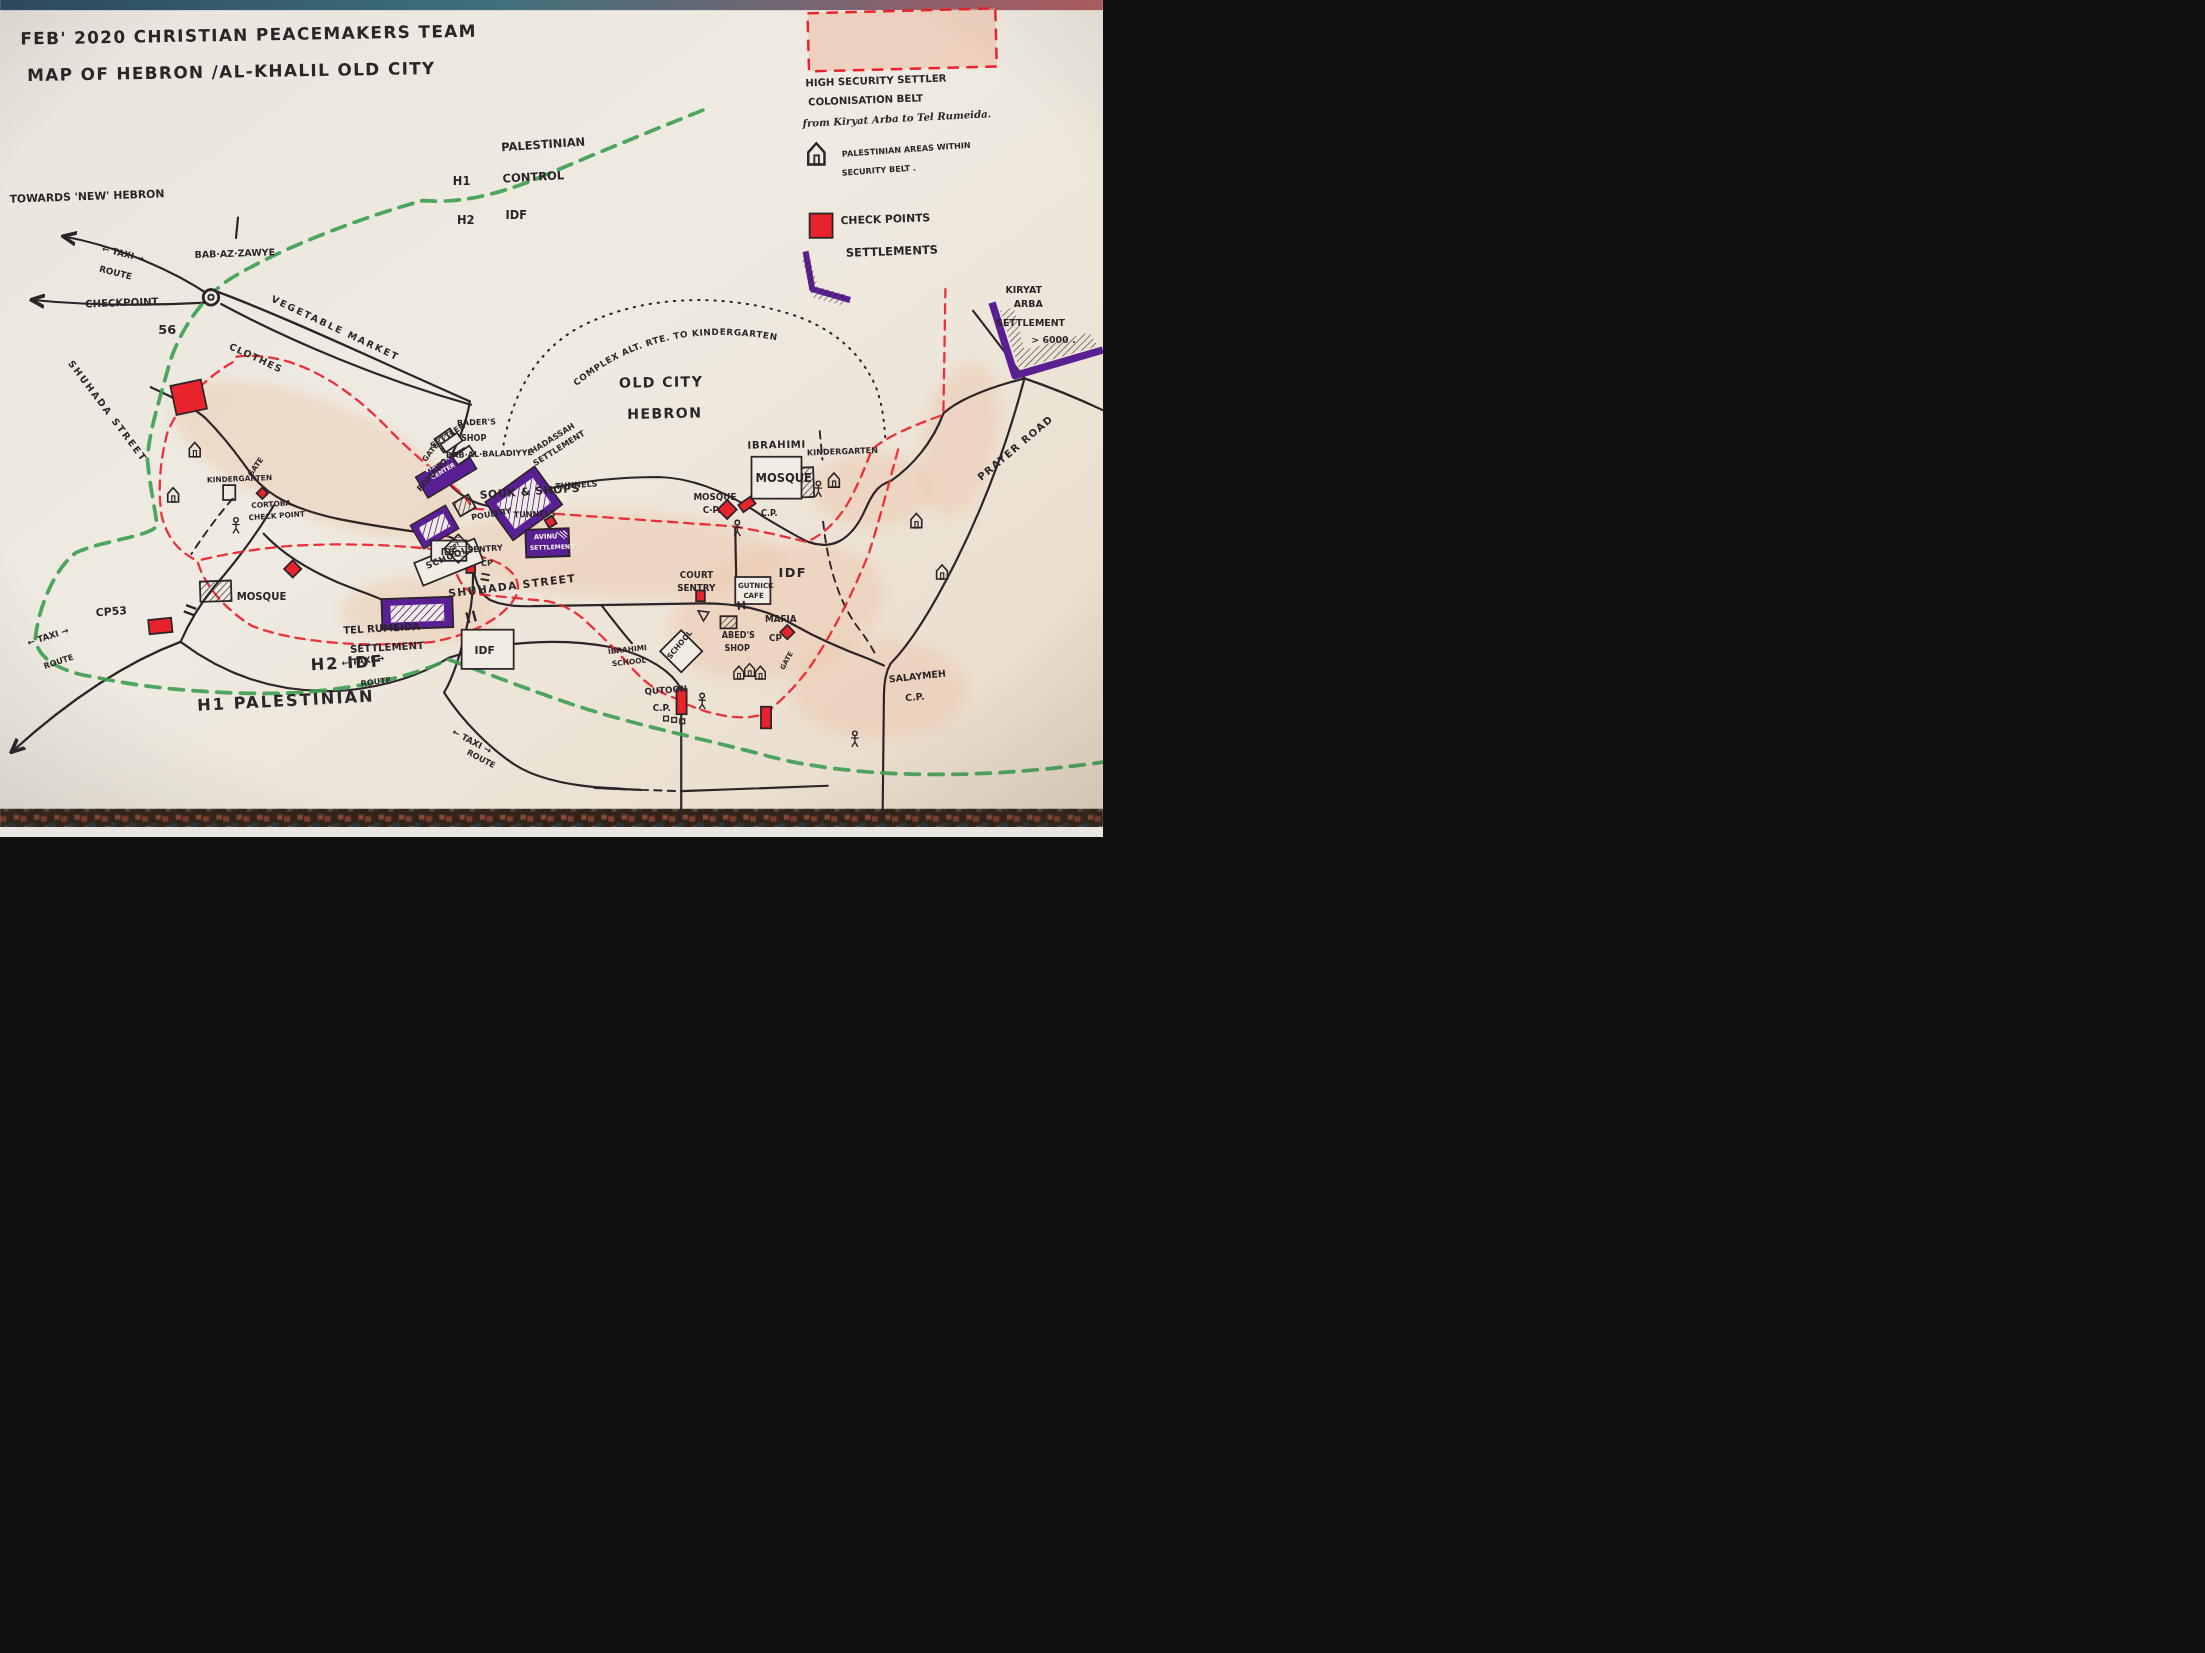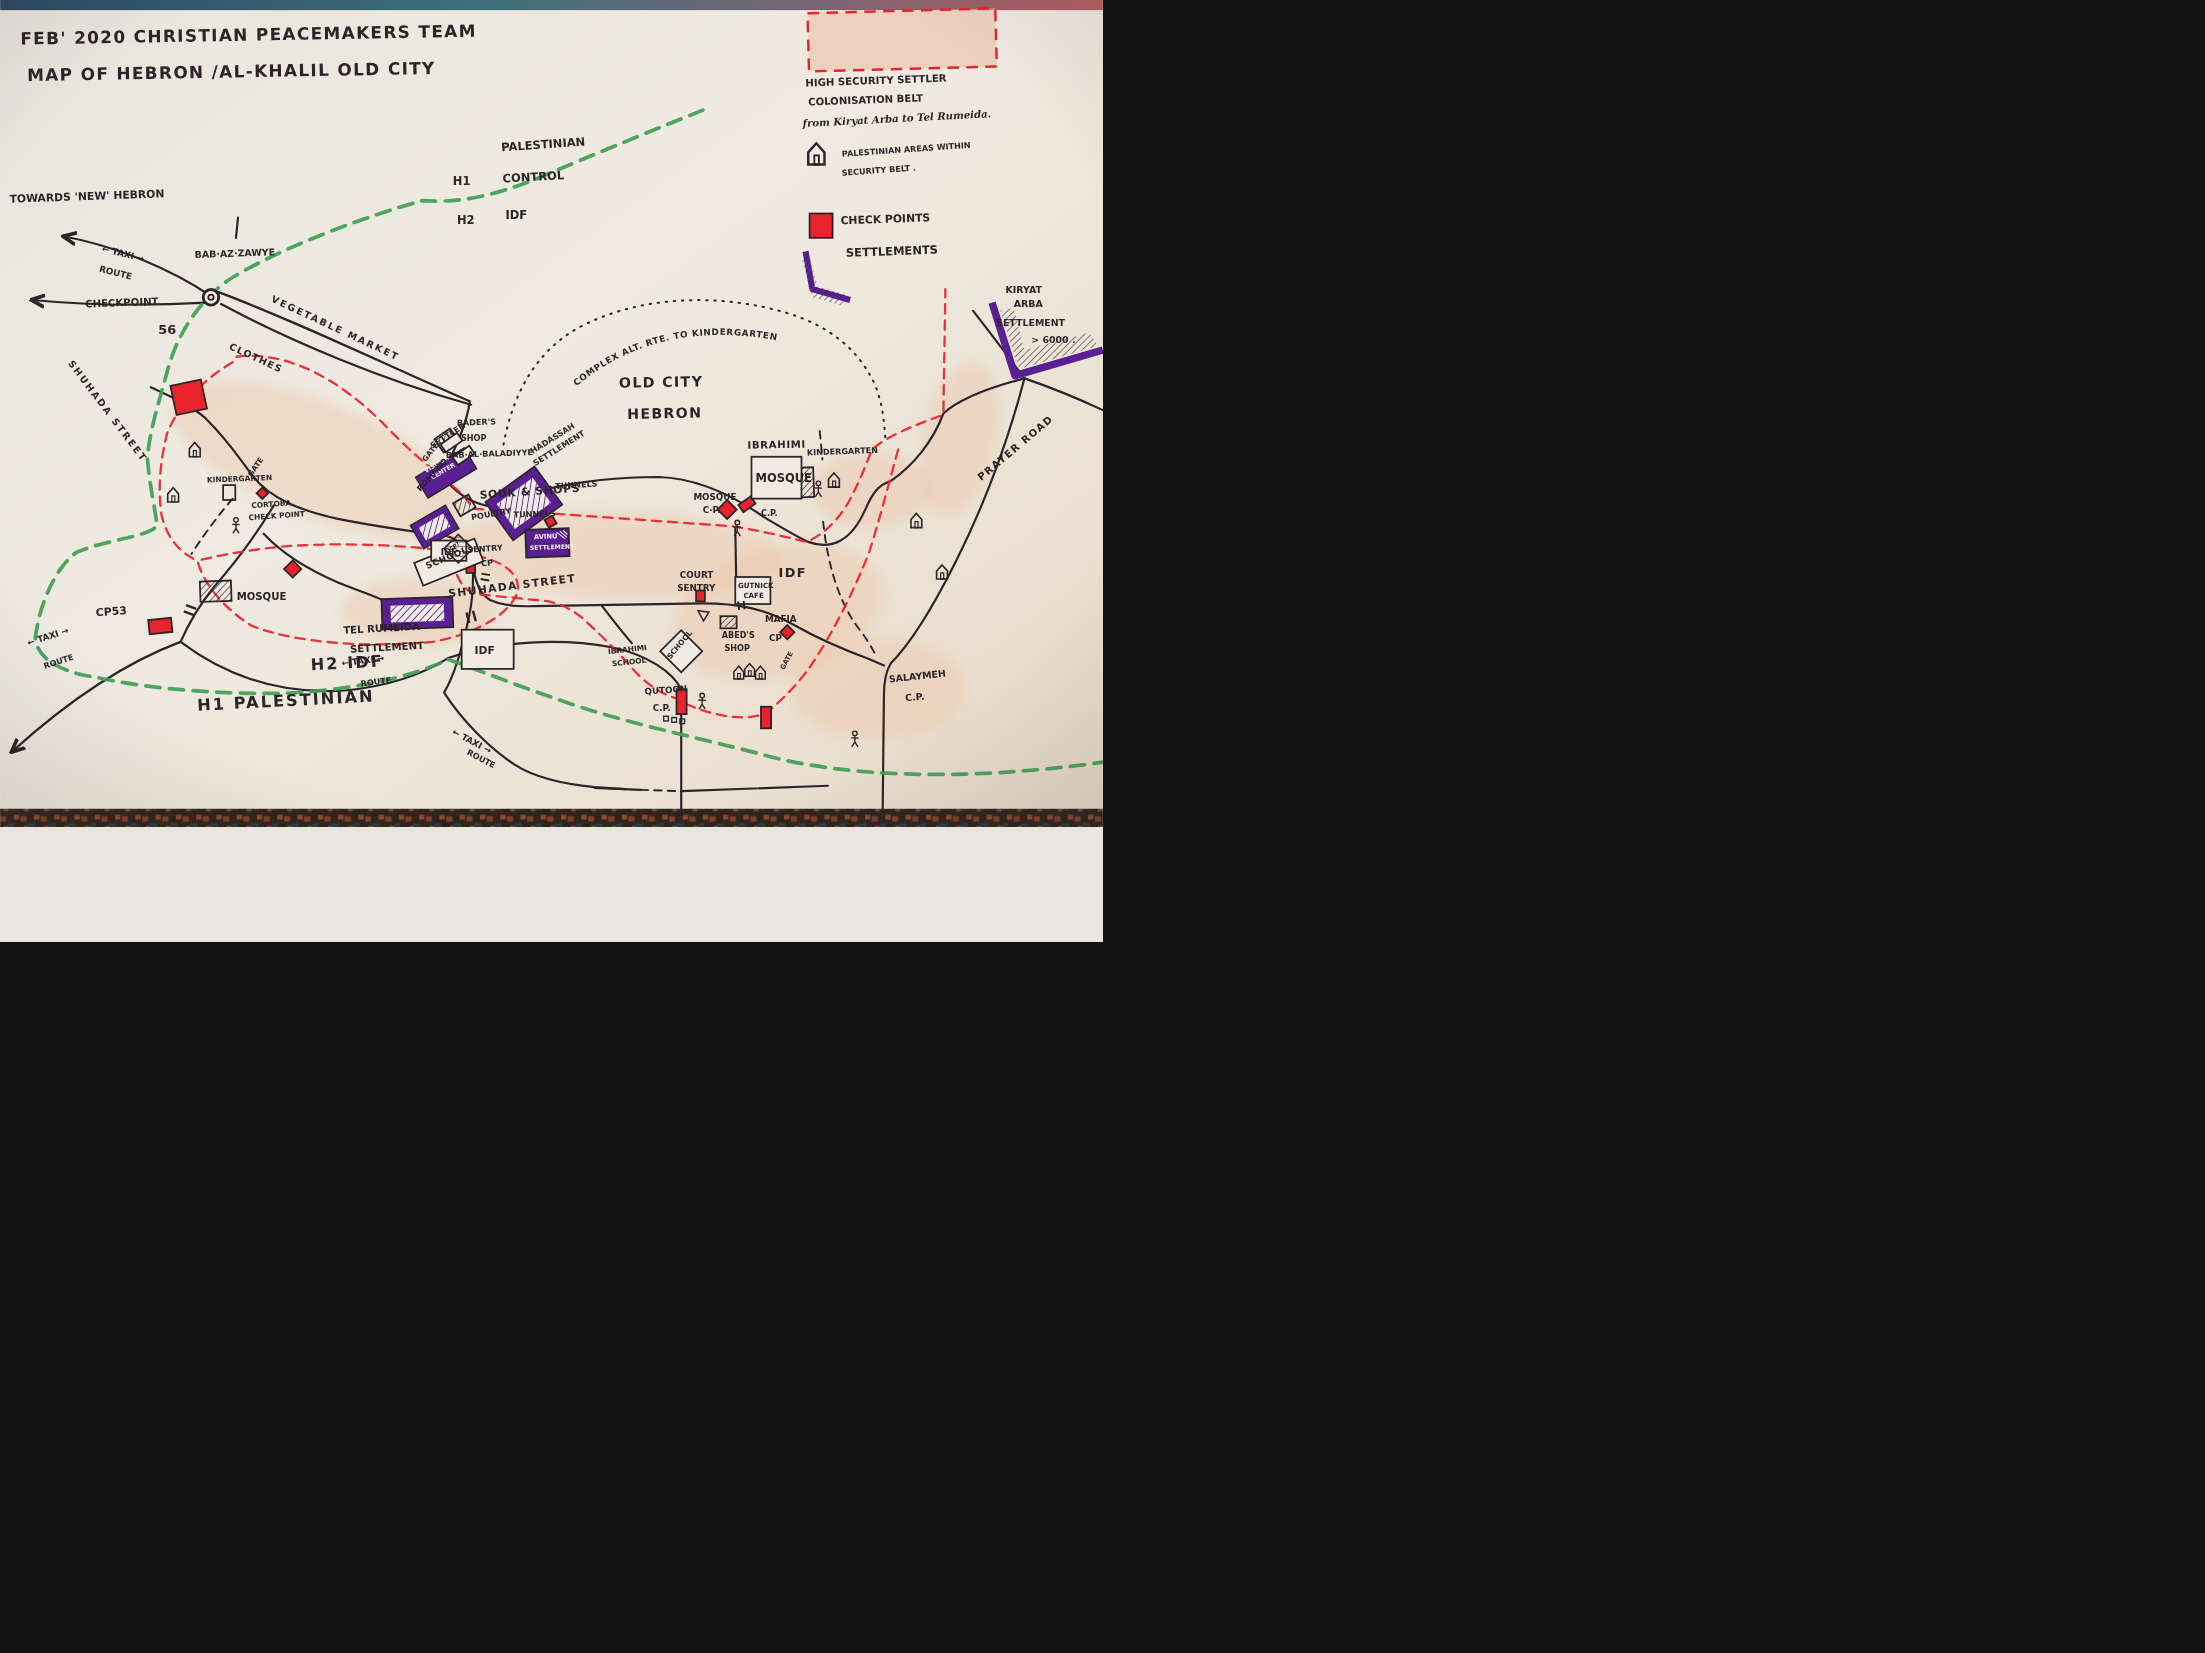--- a/index.html
+++ b/index.html
@@ -1,19 +1,19 @@
 <!DOCTYPE html>
 <html style="font-size:10.8px"><head>
 <meta charset="utf-8">
 <style>
   :root{
     --ink:#2b2428; --red:#e8232b; --green:#3f9e52; --purple:#5a1f93; --paper:#eae7e0;
   }
   html,body{margin:0;padding:0;background:#111;}
-  .stage{position:relative;width:1103px;height:942px;overflow:hidden;background:#e9e6df;}
+  .stage{position:relative;width:1103px;height:837px;overflow:hidden;background:#e9e6df;}
   svg{position:absolute;inset:0;display:block;}
   .t{font-family:"DejaVu Sans","Liberation Sans",sans-serif;fill:var(--ink);font-weight:600;}
   .tb{font-weight:700;}
   .it{font-family:"DejaVu Serif","Liberation Serif",serif;font-style:italic;font-weight:600;}
   .wt{fill:#f7f3ea;}
   .rd{stroke:var(--ink);stroke-width:3.2;fill:none;stroke-linecap:round;stroke-linejoin:round;}
   .reddash{stroke:var(--red);stroke-width:3.4;fill:none;stroke-dasharray:14 10;stroke-linecap:round;opacity:.92;}
   .greendash{stroke:var(--green);stroke-width:5.5;fill:none;stroke-dasharray:21 14;stroke-linecap:round;opacity:.92;}
   .blackdash{stroke:var(--ink);stroke-width:2.8;fill:none;stroke-dasharray:11 9;stroke-linecap:round;}
   .dotted{stroke:var(--ink);stroke-width:3;fill:none;stroke-dasharray:2 10;stroke-linecap:round;}

